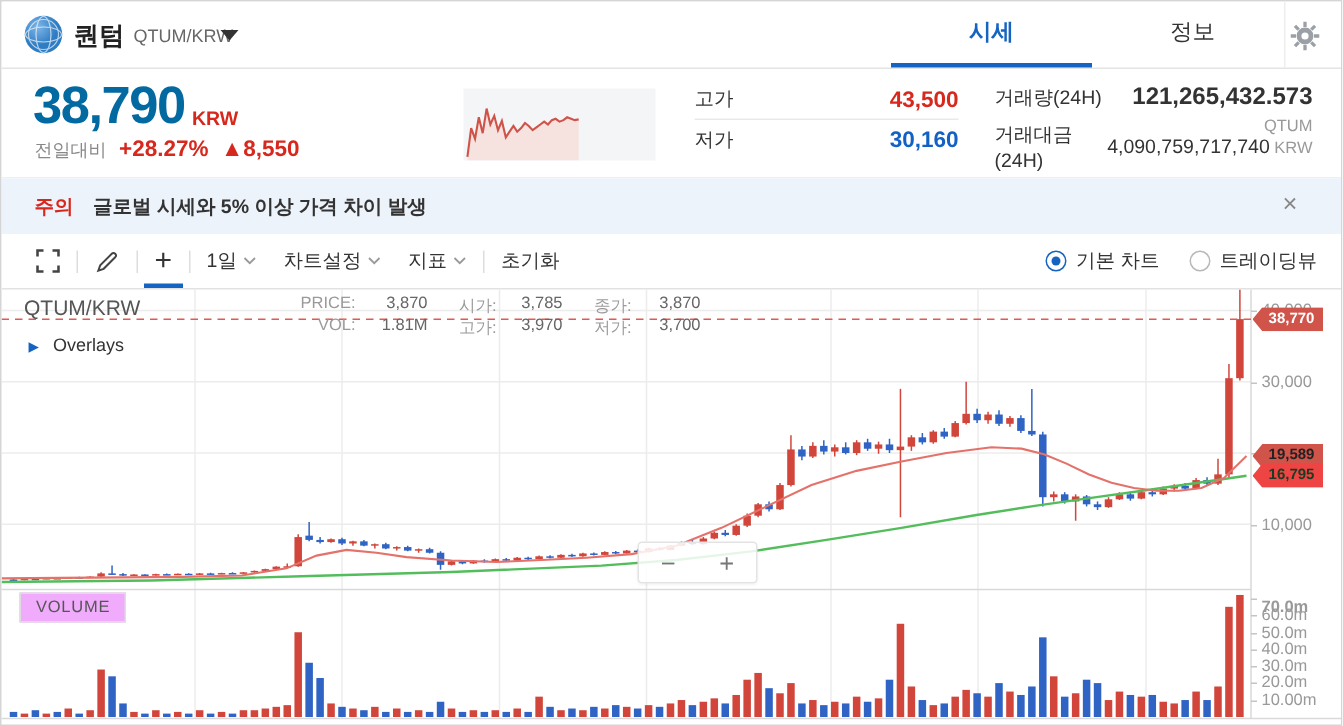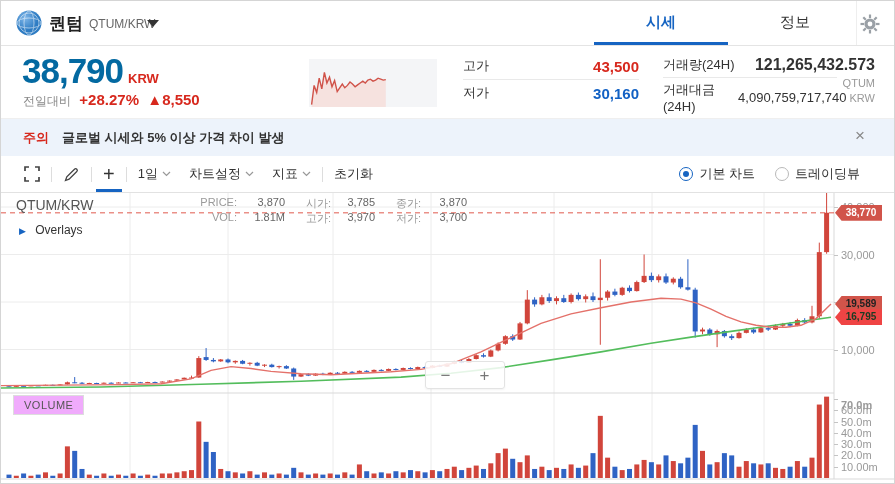--- a/index.html
+++ b/index.html
@@ -26,38 +26,38 @@
   .chg-line b{font-size:15px;color:#d7281d;margin-left:5px;}
   .spark-box{position:absolute;left:308px;top:13px;width:128px;height:48px;background:#f4f5f7;}
   .stat-colA{position:absolute;left:462px;top:7px;width:176px;}
   .stat-colB{position:absolute;left:662px;top:7px;width:212px;}
   .stat-row{display:flex;justify-content:space-between;align-items:center;height:26px;}
   .stat-label{font-size:13px;color:#333;}
   .stat-val{font-size:15px;font-weight:bold;}
   .v-red{color:#d7281d;} .v-blue{color:#1261c4;} .v-dark{color:#333;font-size:16px;}
   .v-dark2{color:#333;font-size:13px;font-weight:normal;}
   .stat-div{border-top:1px solid #e9e9e9;height:0;}
-  .unit-row{display:flex;align-items:flex-start;height:8px;}
+  .unit-row{display:flex;align-items:flex-end;height:8px;flex-direction:column;}
   .unit-row .ln{flex:1;border-top:1px solid #e9e9e9;}
   .unit{font-size:11px;color:#999;margin-left:6px;}
   .unit-in{font-size:11px;color:#999;font-weight:normal;margin-left:3px;}
   
   .notice{position:absolute;left:0;top:118px;width:100%;height:37px;background:#edf3fb;z-index:4;}
   .notice-badge{position:absolute;left:22px;top:10px;font-size:13px;font-weight:bold;color:#d7281d;}
   .notice-msg{position:absolute;left:61px;top:10px;font-size:13px;font-weight:bold;color:#333;}
   .notice-x{position:absolute;left:854px;top:7px;font-size:17px;color:#888;cursor:pointer;}
   
   .tbar{position:absolute;left:0;top:155px;width:100%;height:36px;background:#fff;border-bottom:1px solid #e2e2e2;z-index:4;}
   .tbar-left{position:absolute;left:14px;top:0;height:36px;display:flex;align-items:center;}
   .titem{display:flex;align-items:center;height:36px;padding:0 9px;font-size:13px;color:#333;cursor:pointer;position:relative;}
   .tdiv{width:1px;height:15px;background:#ddd;margin:0 2px;}
   .plus-glyph{font-size:20px;color:#333;line-height:20px;}
   .plus-active{position:absolute;left:2px;right:2px;bottom:0;height:3px;background:#1664c2;}
   .chev{margin-left:4px;}
-  .tbar-right{position:absolute;right:34px;top:0;height:36px;display:flex;align-items:center;gap:20px;}
+  .tbar-right{position:absolute;right:16px;top:0;height:36px;display:flex;align-items:center;gap:20px;}
   .radio-opt{display:flex;align-items:center;gap:6px;font-size:13px;color:#333;cursor:pointer;}
   .rdo{width:14px;height:14px;border-radius:50%;box-sizing:border-box;border:1px solid #b9b9b9;background:#fff;position:relative;}
   .rdo-on{border:1.5px solid #1664c2;}
   .rdo-on::after{content:"";position:absolute;left:2.5px;top:2.5px;width:6px;height:6px;border-radius:50%;background:#1664c2;}
   
   #chart-svg{position:absolute;left:0;top:0;z-index:1;}
   .chart-symbol{position:absolute;left:15px;top:196px;font-size:14px;color:#555;z-index:5;}
   .info-grid{position:absolute;left:176px;top:195px;display:grid;z-index:5;
              grid-template-columns:60px 48px 46px 44px 46px 46px;grid-auto-rows:15px;}
   .info-grid span{font-size:11px;text-align:right;white-space:nowrap;}

